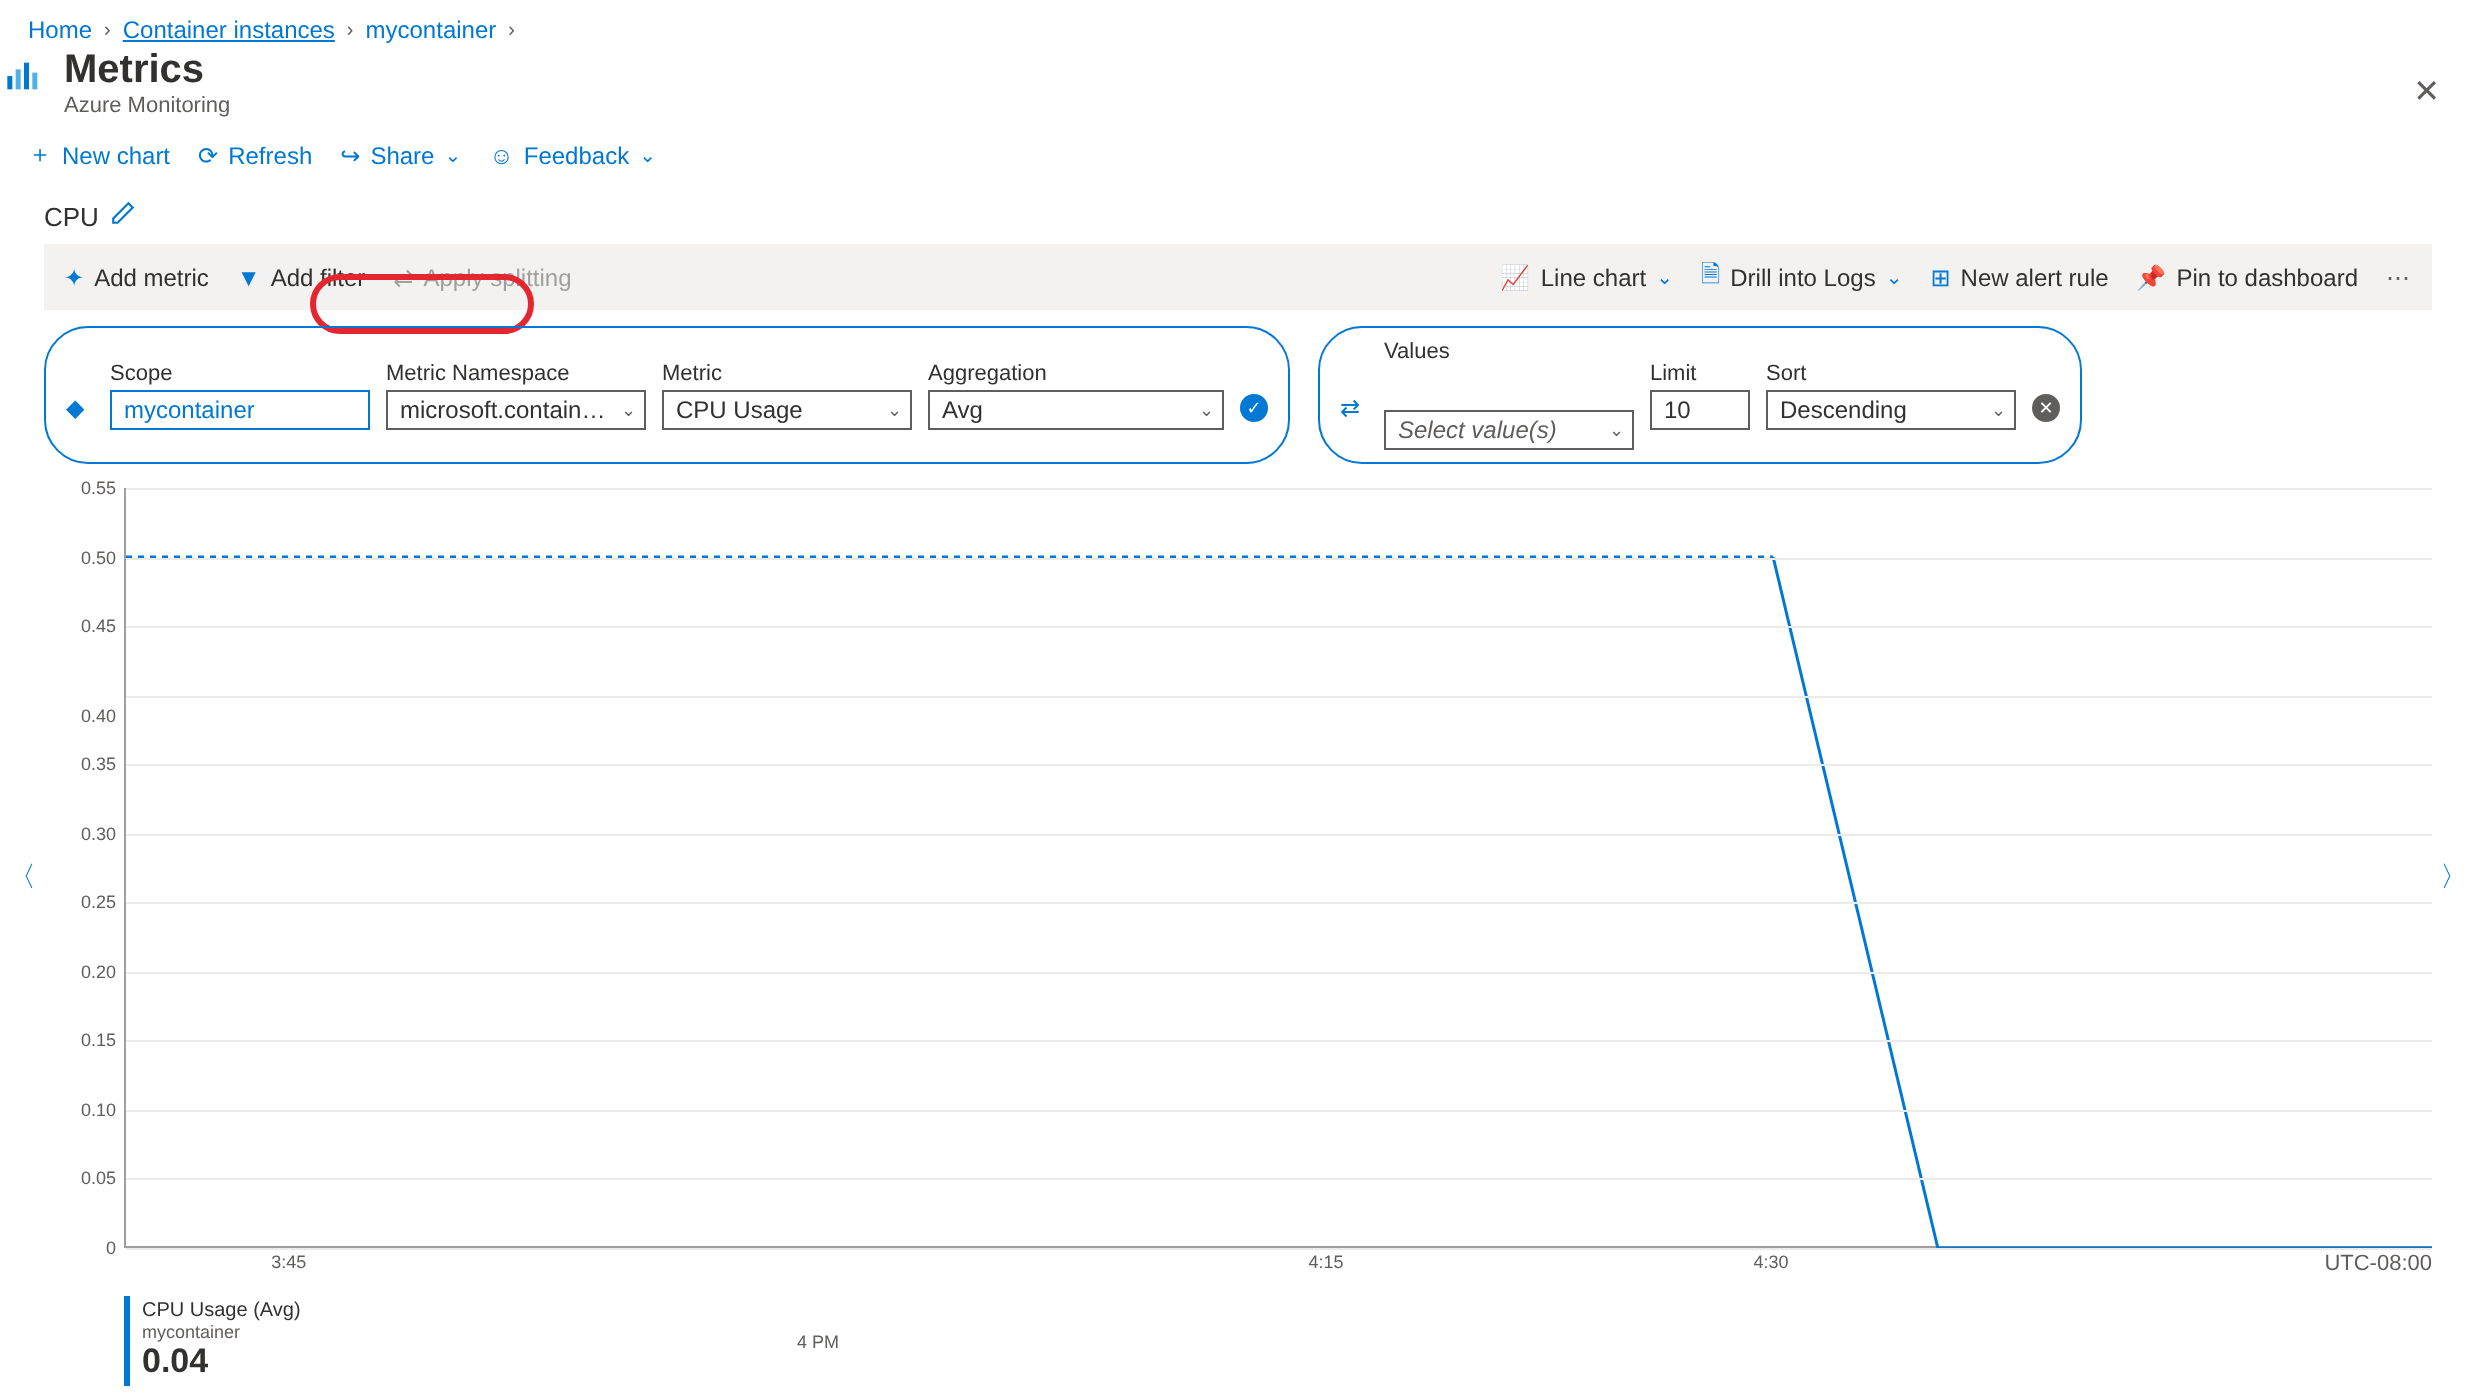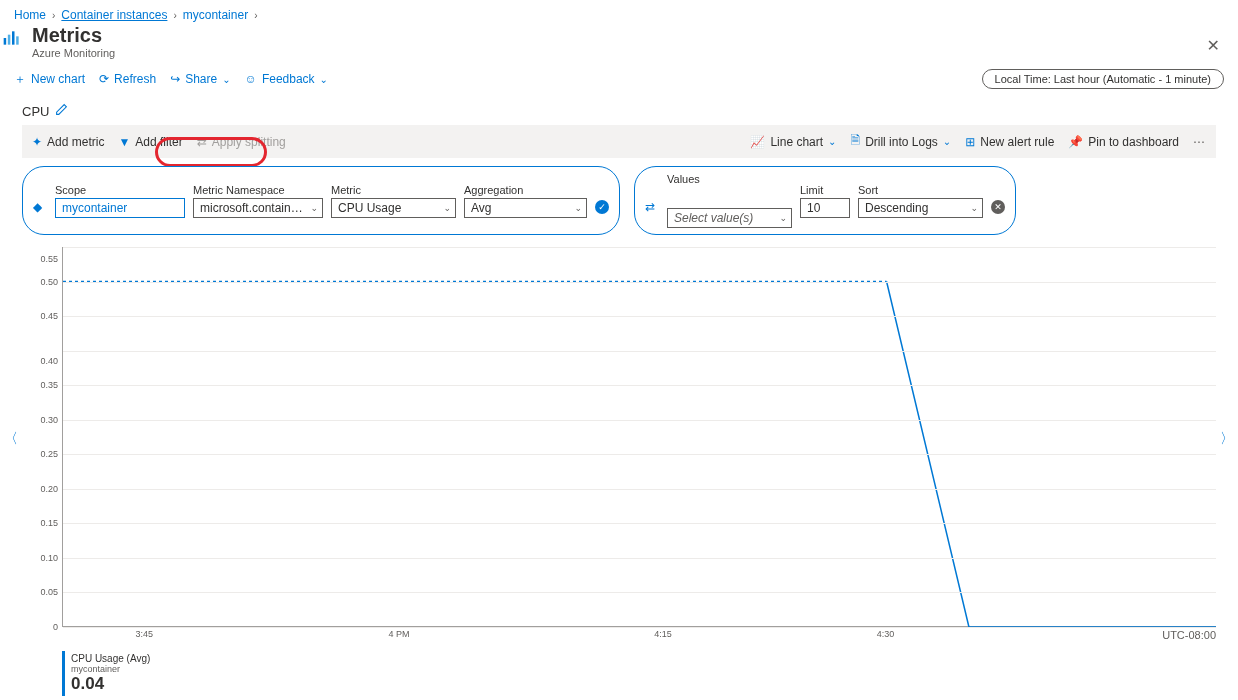--- a/index.html
+++ b/index.html
@@ -96,21 +96,20 @@
   <span class="cmd-btn">
     <span>↪</span>
     <span>Share</span>
     <span class="chev">⌄</span>
   </span>
   <span class="cmd-btn">
     <span>☺</span>
     <span>Feedback</span>
     <span class="chev">⌄</span>
   </span>
-  <span class="time-pill">Local Time: Last hour (Automatic - 1 minute)</span>
 </div>
 
 <div class="chart-title-row">
   <span class="name">CPU</span>
   <span class="pencil">
     <svg width="13" height="13" viewBox="0 0 24 24" fill="none" stroke="#0078d4" stroke-width="2">
         <path d="M17 3l4 4L7 21H3v-4L17 3z"></path>
       </svg>
   </span>
 </div>
@@ -169,21 +168,21 @@
     </div>
     <div class="cfg-col">
       <label>Metric</label>
       <div class="cfg-select" style="width:125px;">
         <span class="txt">CPU Usage</span>
         <span class="arrow">⌄</span>
       </div>
     </div>
     <div class="cfg-col">
       <label>Aggregation</label>
-      <div class="cfg-select" style="width:123px;">
+      <div class="cfg-select" style="width:148px;">
         <span class="txt">Avg</span>
         <span class="arrow">⌄</span>
       </div>
     </div>
     <span class="check-badge">✓</span>
   </div>
 
   <div class="config-group">
     <span class="cfg-lead-icon">⇄</span>
     <div class="cfg-col">
@@ -216,21 +215,21 @@
       <span class="y-tick" style="top: 345.455px;">0.05</span>
       <span class="y-tick" style="top: 310.909px;">0.10</span>
       <span class="y-tick" style="top: 276.364px;">0.15</span>
       <span class="y-tick" style="top: 241.818px;">0.20</span>
       <span class="y-tick" style="top: 207.273px;">0.25</span>
       <span class="y-tick" style="top: 172.727px;">0.30</span>
       <span class="y-tick" style="top: 138.182px;">0.35</span>
       <span class="y-tick" style="top: 114px;">0.40</span>
       <span class="y-tick" style="top: 69.0909px;">0.45</span>
       <span class="y-tick" style="top: 34.5455px;">0.50</span>
-      <span class="y-tick" style="top: 12px;">0.55</span>
+      <span class="y-tick" style="top: 0px;">0.55</span>
     </div>
   <div class="plot" id="plot">
     <svg class="series-line" id="series-svg" preserveAspectRatio="none" viewBox="0 0 1153 380">
         <path d="M0 34.54545454545456 L82.35714285714286 34.54545454545456 L164.71428571428572 34.54545454545456 L247.07142857142858 34.54545454545456 L329.42857142857144 34.54545454545456 L411.78571428571433 34.54545454545456 L494.14285714285717 34.54545454545456 L576.5 34.54545454545456 L658.8571428571429 34.54545454545456 L741.2142857142858 34.54545454545456 L823.5714285714287 34.54545454545456 " fill="none" stroke="#0078d4" stroke-width="1.5" stroke-dasharray="3 3"></path>
         <path d="M823.5714285714287 34.54545454545456 L905.9285714285714 380 L988.2857142857143 380 L1070.642857142857 380 L1153 380 " fill="none" stroke="#0078d4" stroke-width="1.5"></path>
       </svg>
   <div class="grid-line" style="top: 380px;"></div>
       <div class="grid-line" style="top: 345.455px;"></div>
       <div class="grid-line" style="top: 310.909px;"></div>
       <div class="grid-line" style="top: 276.364px;"></div>
@@ -238,21 +237,21 @@
       <div class="grid-line" style="top: 207.273px;"></div>
       <div class="grid-line" style="top: 172.727px;"></div>
       <div class="grid-line" style="top: 138.182px;"></div>
       <div class="grid-line" style="top: 103.636px;"></div>
       <div class="grid-line" style="top: 69.0909px;"></div>
       <div class="grid-line" style="top: 34.5455px;"></div>
       <div class="grid-line" style="top: 0px;"></div>
     </div>
   <div class="x-labels" id="xlabels">
       <span class="x-tick" style="left: 82.3571px;">3:45</span>
-      <span class="x-tick" style="left: 337px;">4 PM</span>
+      <span class="x-tick" style="left: 347px; margin-top: 40px;">4 PM</span>
       <span class="x-tick" style="left: 601px;">4:15</span>
       <span class="x-tick" style="left: 823.571px;">4:30</span>
       <span class="x-tz">UTC-08:00</span>
     </div>
 </div>
 
 <div class="legend">
   <div class="legend-item">
     <div class="series">CPU Usage (Avg)</div>
     <div class="scope">mycontainer</div>

